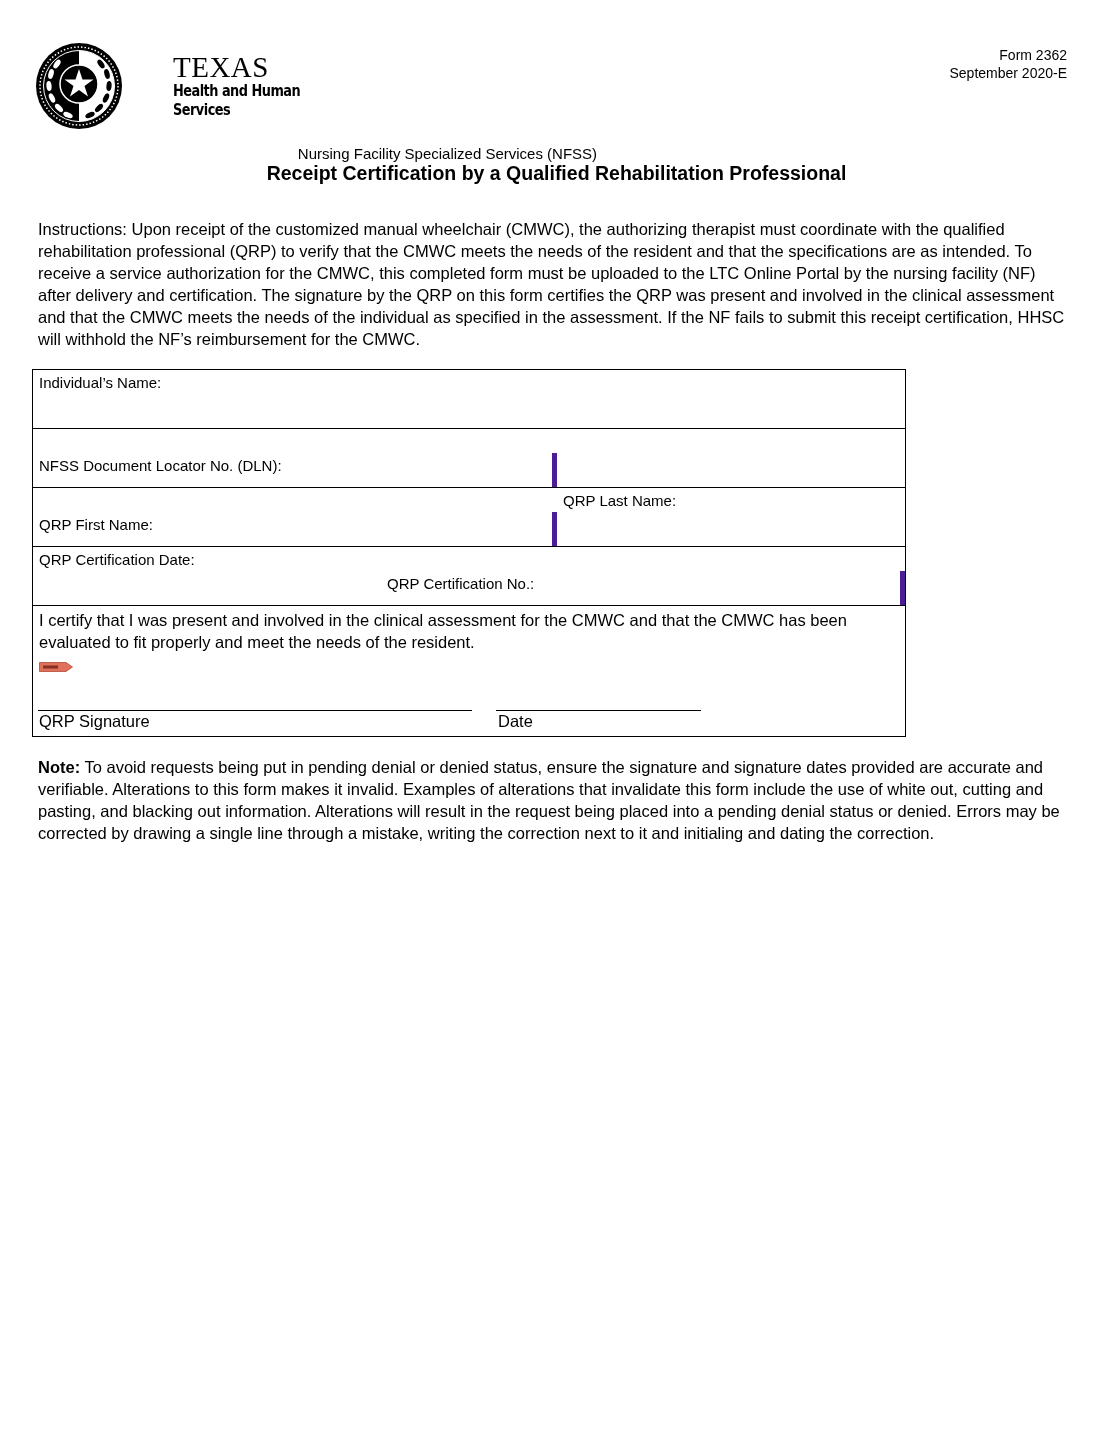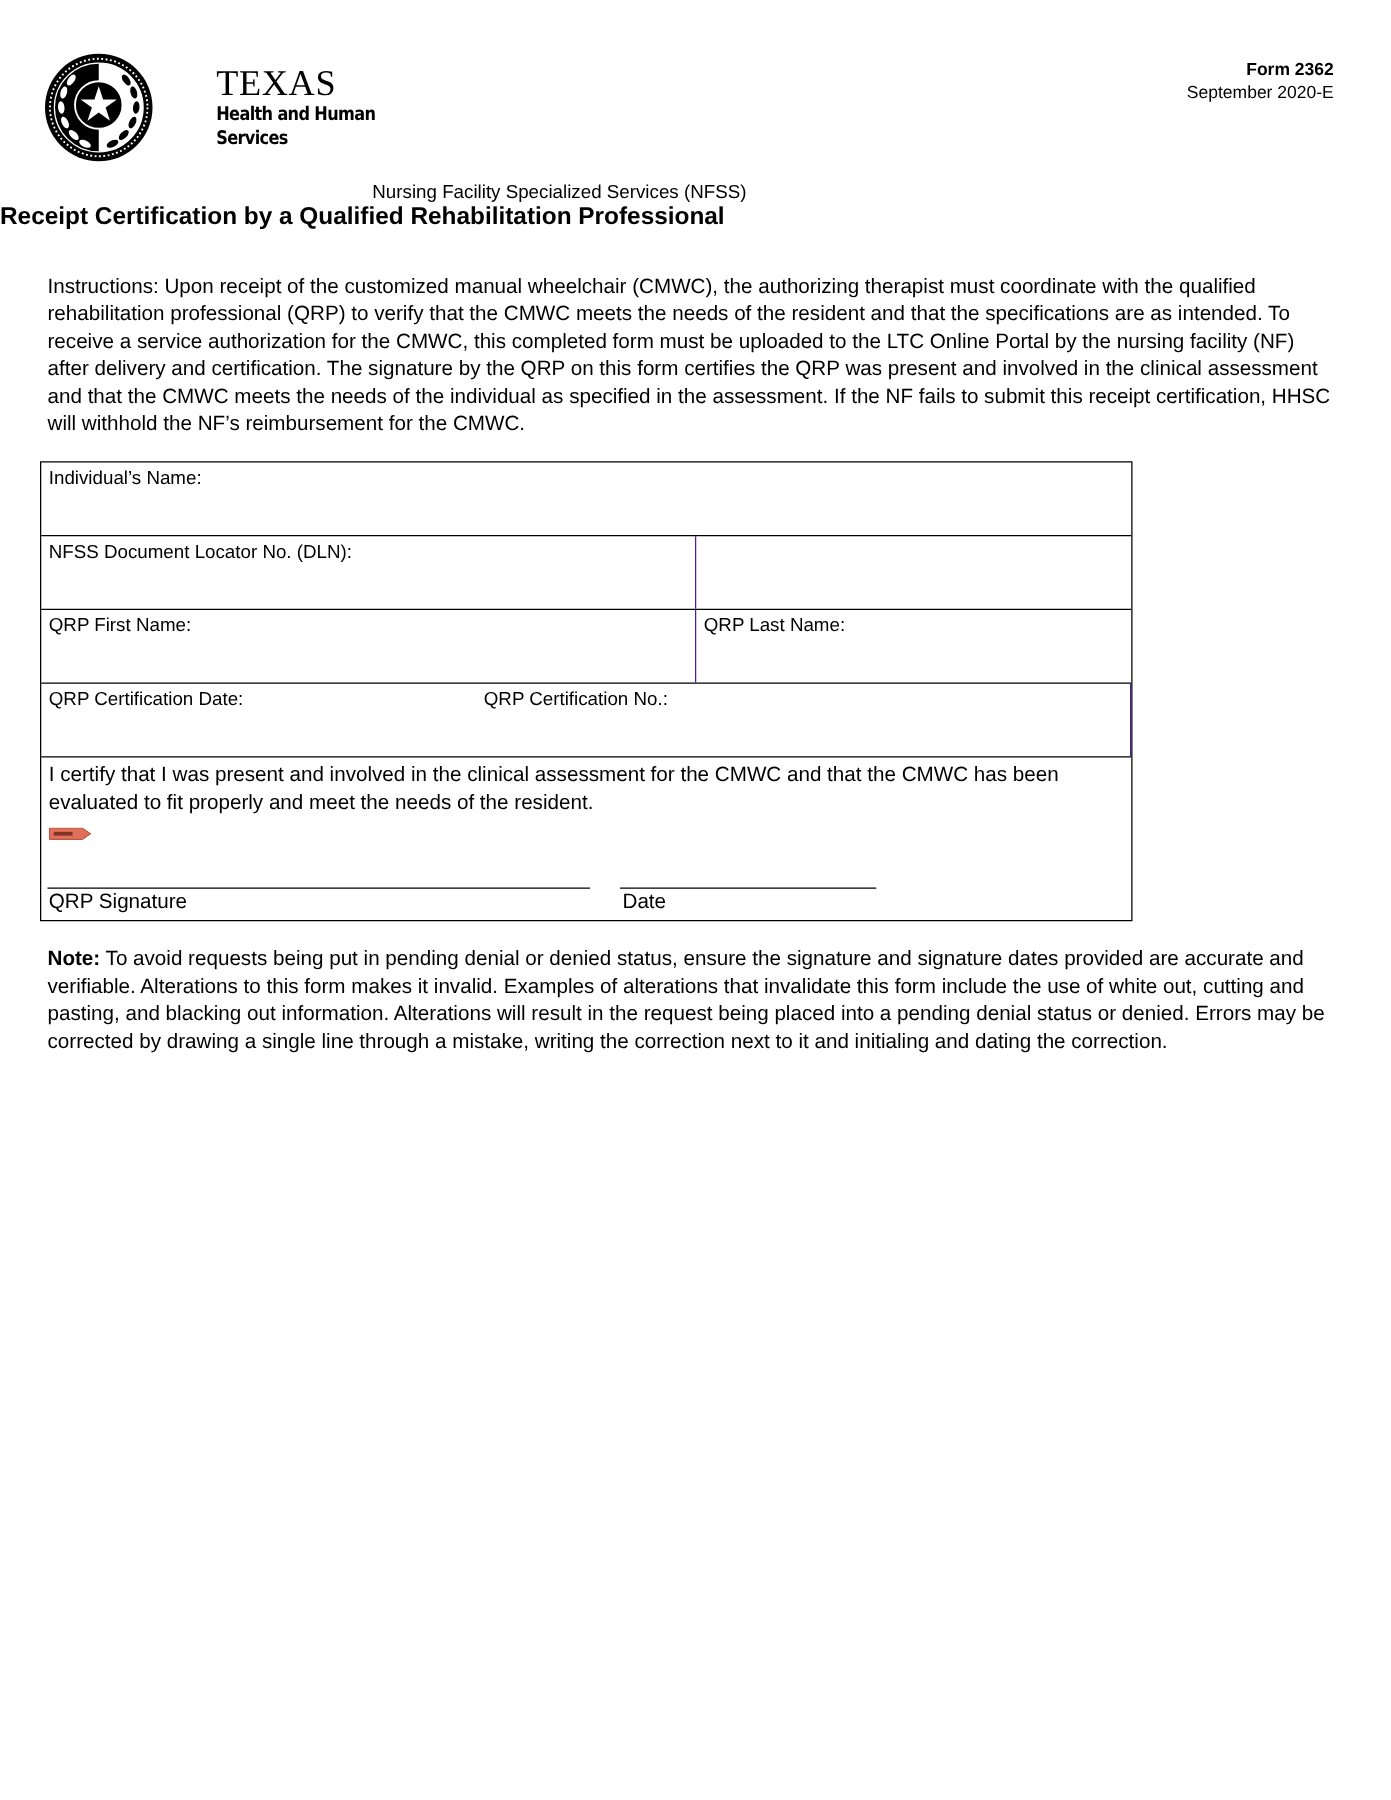--- a/index.html
+++ b/index.html
@@ -6,32 +6,32 @@
     html, body { width: 1113px; height: 1440px; background: #ffffff; }
     body { position: relative; font-family: "Liberation Sans", sans-serif; color: #000; overflow: hidden; }
 
     .logo { position: absolute; left: 35px; top: 42px; width: 240px; height: 90px; }
     .seal { position: absolute; left: 0; top: 0; width: 88px; height: 88px; }
     .logo-text { position: absolute; left: 92px; top: 10px; margin-left: 46px; }
     .logo-texas { font-family: "Liberation Serif", serif; font-size: 29px; line-height: 30px; letter-spacing: 0.5px; }
     .logo-sub { font-family: "DejaVu Sans", sans-serif; font-size: 15px; line-height: 19px; font-weight: bold; letter-spacing: -0.6px; transform: scaleX(0.86); transform-origin: left; white-space: nowrap; }
 
     .form-id { position: absolute; right: 46px; top: 46px; text-align: right; font-size: 14px; line-height: 18px; }
-    .form-id .num { font-weight: bold; }
+    .form-id .num { font-weight: normal; }
 
     .subtitle { position: absolute; left: 0; width: 895px; top: 145px; text-align: center; font-size: 15px; }
-    .title { position: absolute; left: 0; width: 1113px; top: 162px; font-size: 19.5px; font-weight: bold; }
+    .title { position: absolute; left: 0; width: 1113px; top: 162px; text-align: center; font-size: 19.5px; font-weight: bold; }
 
     .instructions { position: absolute; left: 38px; top: 218px; width: 1035px; font-size: 16.5px; line-height: 22px; }
     .instructions b { font-weight: normal; margin-top: 20px; }
 
     .form-table { position: absolute; left: 32px; top: 369px; width: 874px; border: 1px solid #000; }
     .row { display: flex; border-bottom: 1px solid #000; height: 59px; }
     .cell { flex: 1; padding: 4px 6px; font-size: 15px; line-height: 18px; }
-    .cell.half-left { flex: 0 0 524px; border-right: 1px solid #4c1d95; }
+    .cell.half-left { flex: 0 0 524px; border-right: 5px solid #4c1d95; margin-top: 24px; }
     .cell-label { display: block; }
     .cell-input { display: block; width: 100%; height: 26px; border: none; background: transparent; outline: none; font-family: "Liberation Sans", sans-serif; font-size: 15px; }
 
     .cert { height: 130px; position: relative; border-bottom: none; display: block; }
     .cert-text { padding: 3px 6px 0 6px; font-size: 16.5px; line-height: 22px; }
     .sign-tag { position: absolute; left: 6px; top: 56px; width: 34px; height: 10px; }
     .sig-line { position: absolute; top: 104px; border-top: 1px solid #000; }
     .sig-line.sig { left: 5px; width: 434px; }
     .sig-line.date { left: 463px; width: 205px; }
     .sig-label { position: absolute; top: 106px; font-size: 16.5px; }

